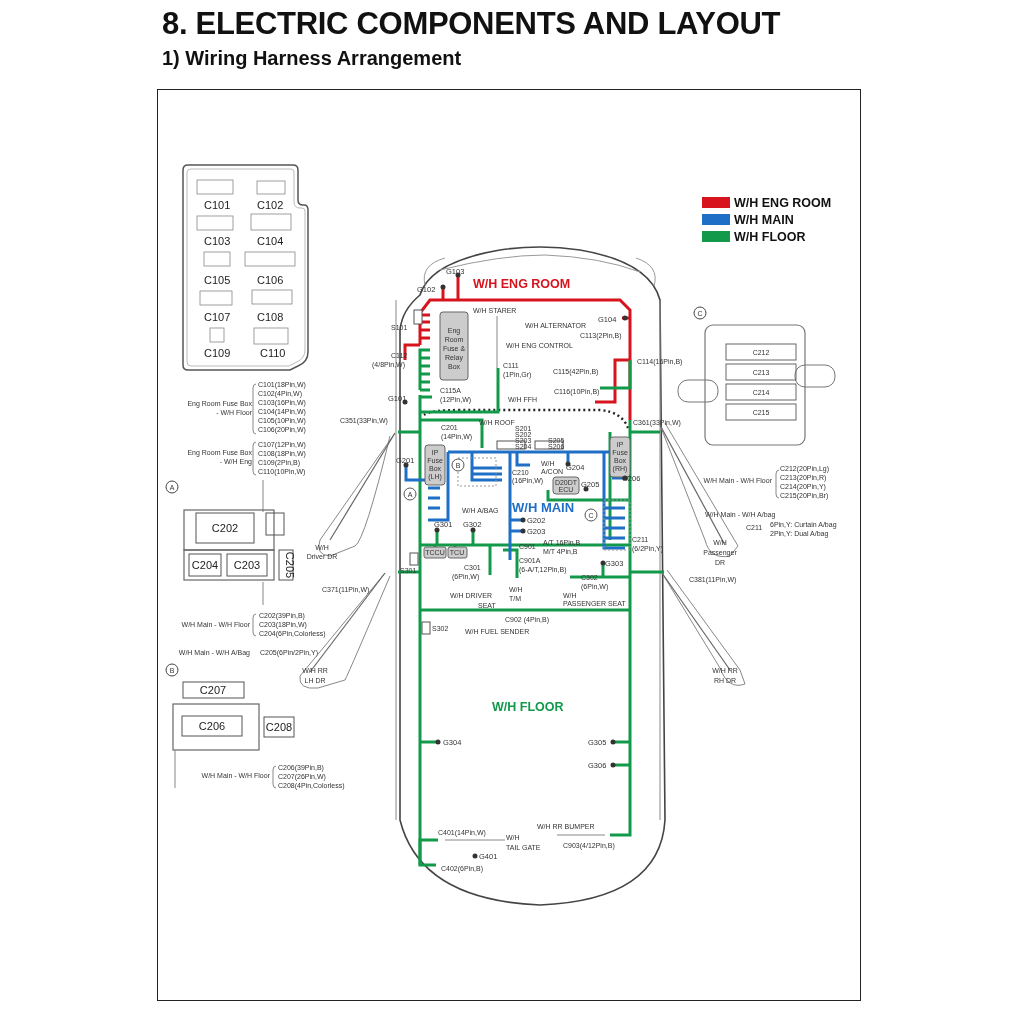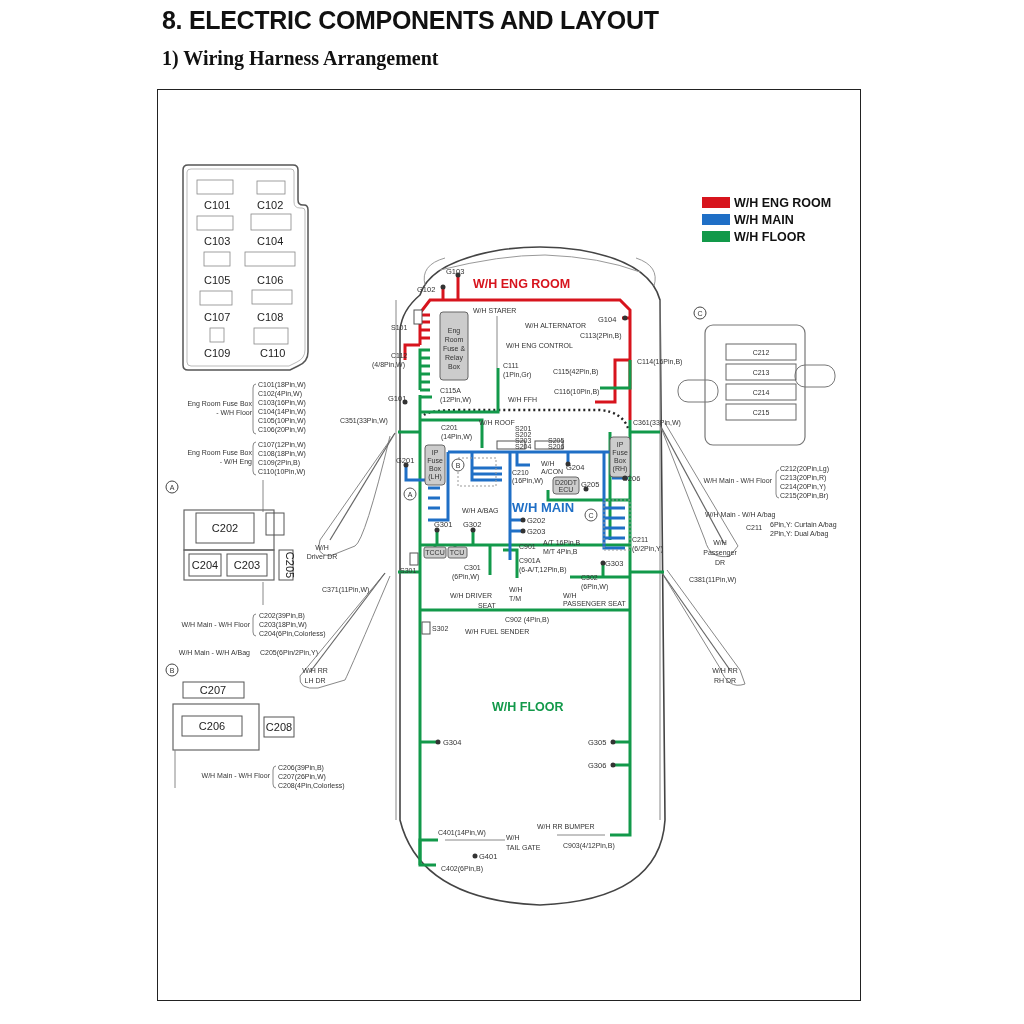--- a/index.html
+++ b/index.html
@@ -1,18 +1,18 @@
 <!DOCTYPE html>
 <html><head>
 <meta charset="utf-8">
 <style>
   html,body{margin:0;padding:0;background:#fff;}
   body{width:1024px;height:1024px;position:relative;overflow:hidden;font-family:"Liberation Sans",sans-serif;color:#111;}
-  .h1{position:absolute;left:162px;top:6px;font-size:25px;font-weight:bold;letter-spacing:-0.3px;}
-  .h2{position:absolute;left:162px;top:47px;font-size:20px;font-weight:bold;font-family:Liberation Serif, serif;}
+  .h1{position:absolute;left:162px;top:6px;font-size:31px;font-weight:bold;letter-spacing:-0.3px;}
+  .h2{position:absolute;left:162px;top:47px;font-size:20px;font-weight:bold;}
   .frame{position:absolute;left:157px;top:89px;width:704px;height:912px;border:1.5px solid #222;box-sizing:border-box;}
   svg{position:absolute;left:0;top:0;}
   svg text{font-family:"Liberation Sans",sans-serif;}
   .t{font-size:7.5px;fill:#333;}
   .ts{font-size:7px;fill:#333;}
   .tc{font-size:11px;fill:#222;}
   .lg{font-size:12.5px;font-weight:bold;fill:#111;}
   .wr{stroke:#d7141d;stroke-width:3;fill:none;}
   .wb{stroke:#1f6fc6;stroke-width:3;fill:none;}
   .wg{stroke:#12994a;stroke-width:3;fill:none;}

